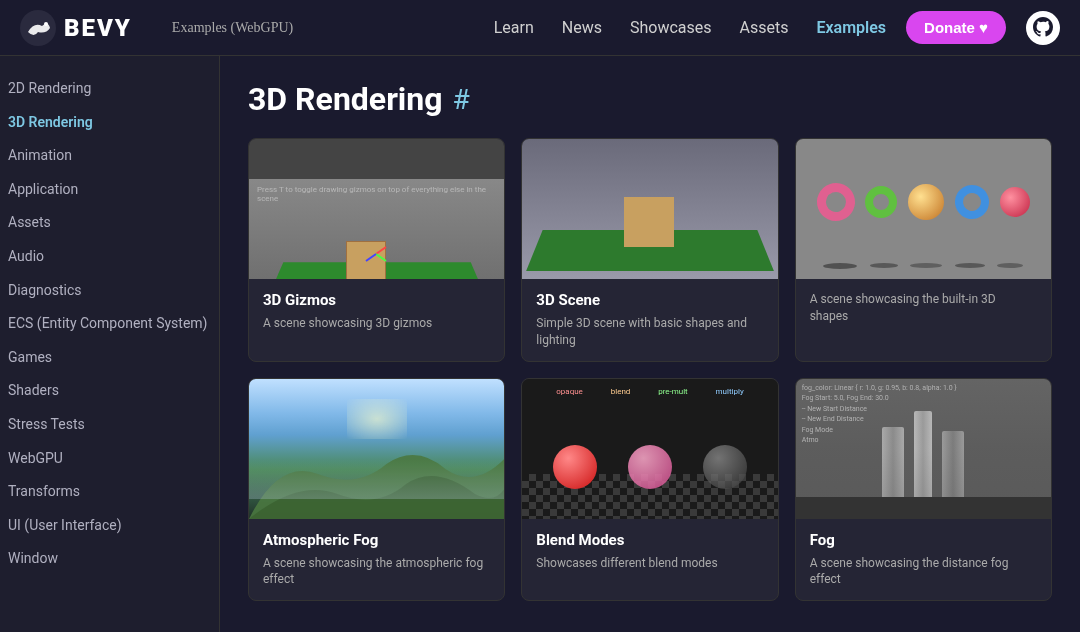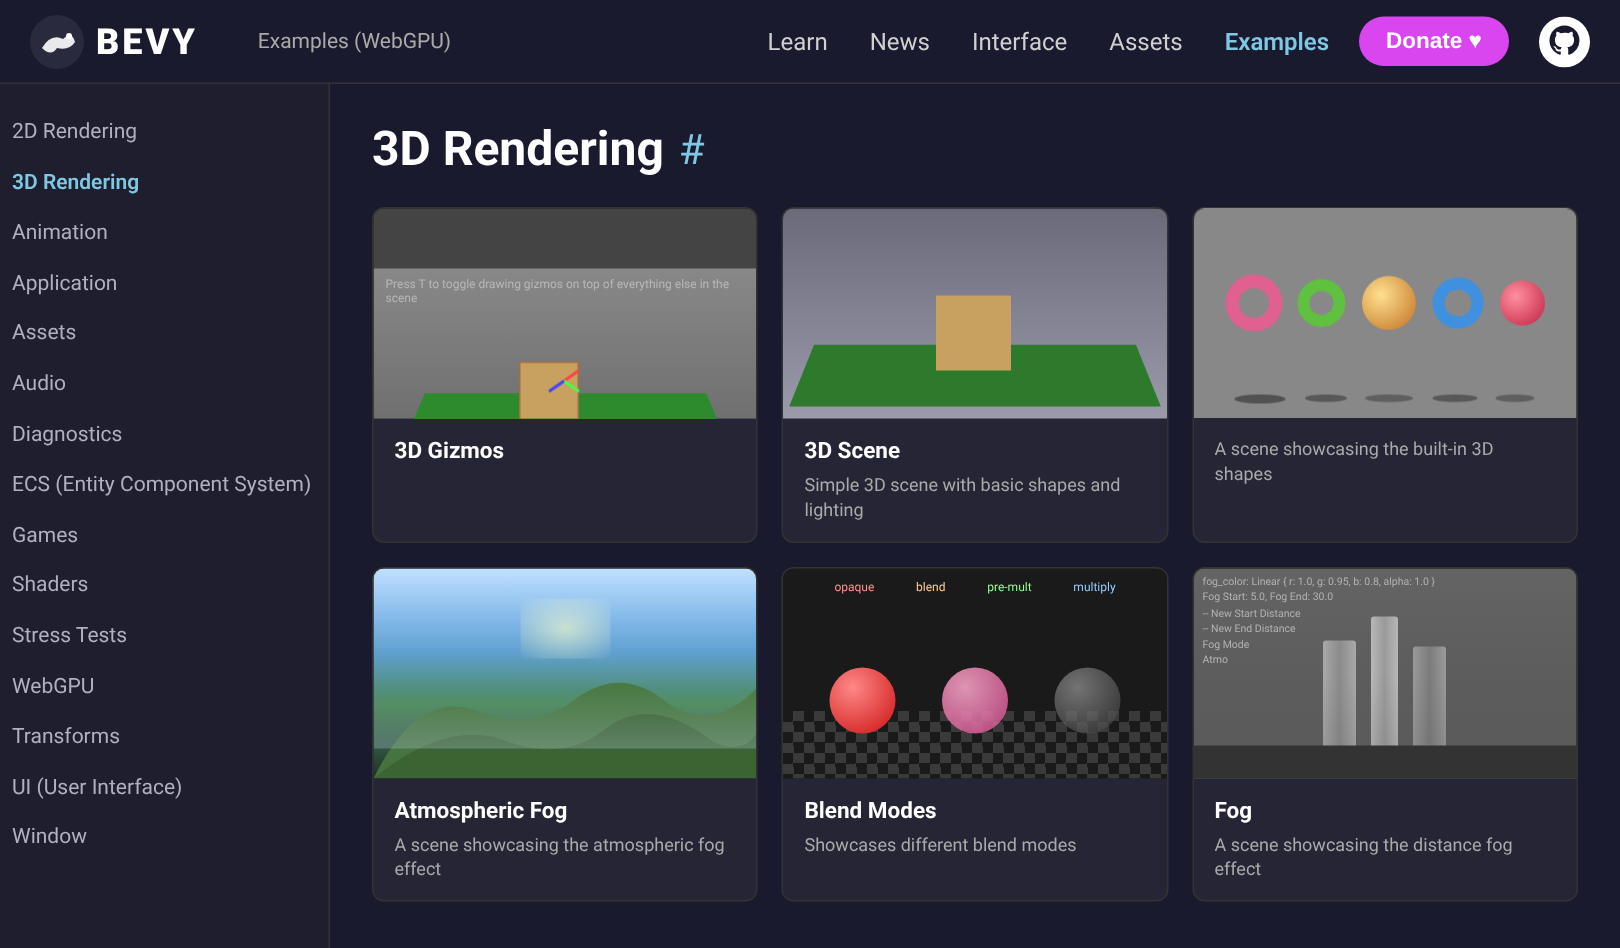--- a/index.html
+++ b/index.html
@@ -35,20 +35,21 @@
     .logo-text {
       font-size: 24px;
       font-weight: 900;
       color: #ffffff;
       letter-spacing: 2px;
     }
     .header-subtitle {
       font-size: 14px;
       color: #aaa;
       margin-right: auto;
+      font-family: Liberation Serif, serif;
     }
     .nav-links {
       display: flex;
       align-items: center;
       gap: 28px;
     }
     .nav-link {
       color: #d0d0d0;
       text-decoration: none;
       font-size: 16px;
@@ -230,21 +231,21 @@
       <path d="M8 22 Q14 12 22 16 Q28 10 30 18 Q26 24 18 22 Q14 28 8 22Z" fill="white" opacity="0.9"></path>
       <circle cx="26" cy="14" r="2" fill="white"></circle>
     </svg>
     <span class="logo-text">BEVY</span>
   </div>
   <span class="header-subtitle">Examples (WebGPU)</span>
 
   <nav class="nav-links">
     <a class="nav-link">Learn</a>
     <a class="nav-link">News</a>
-    <a class="nav-link">Interface</a>
+    <a class="nav-link">Showcases</a>
     <a class="nav-link">Assets</a>
     <a class="nav-link active">Examples</a>
   </nav>
 
   <button class="donate-btn">Donate ♥</button>
 
   <svg class="github-icon" viewBox="0 0 34 34" xmlns="http://www.w3.org/2000/svg">
     <circle cx="17" cy="17" r="17" fill="#ffffff"></circle>
     <path d="M17 6C11.48 6 7 10.48 7 16c0 4.42 2.87 8.17 6.84 9.49.5.09.68-.22.68-.48 0-.24-.01-.87-.01-1.71-2.78.6-3.37-1.34-3.37-1.34-.45-1.15-1.11-1.46-1.11-1.46-.91-.62.07-.61.07-.61 1 .07 1.53 1.03 1.53 1.03.89 1.52 2.34 1.08 2.91.83.09-.64.35-1.08.63-1.33-2.22-.25-4.56-1.11-4.56-4.94 0-1.09.39-1.98 1.03-2.68-.1-.25-.45-1.27.1-2.64 0 0 .84-.27 2.75 1.02A9.56 9.56 0 0 1 17 10.8c.85 0 1.7.11 2.5.33 1.91-1.29 2.75-1.02 2.75-1.02.55 1.37.2 2.39.1 2.64.64.7 1.03 1.59 1.03 2.68 0 3.84-2.34 4.69-4.57 4.93.36.31.68.92.68 1.85 0 1.34-.01 2.41-.01 2.74 0 .27.18.58.69.48A10.01 10.01 0 0 0 27 16c0-5.52-4.48-10-10-10z" fill="#1a1a2e"></path>
   </svg>
@@ -288,20 +289,21 @@
 
             <svg style="position:absolute;bottom:50px;left:44%;width:30px;height:30px;" viewBox="0 0 30 30">
               <line x1="15" y1="15" x2="25" y2="8" stroke="#ff4444" stroke-width="2"></line>
               <line x1="15" y1="15" x2="25" y2="22" stroke="#44ff44" stroke-width="2"></line>
               <line x1="15" y1="15" x2="5" y2="22" stroke="#4444ff" stroke-width="2"></line>
             </svg>
           </div>
         </div>
         <div class="card-body">
           <div class="card-title">3D Gizmos</div>
+          <div class="card-desc">A scene showcasing 3D gizmos</div>
         </div>
       </div>
 
       <div class="card">
         <div class="card-image scene-3d">
           <div class="floor-3d"></div>
           <div class="box-3d-2"></div>
         </div>
         <div class="card-body">
           <div class="card-title">3D Scene</div>

